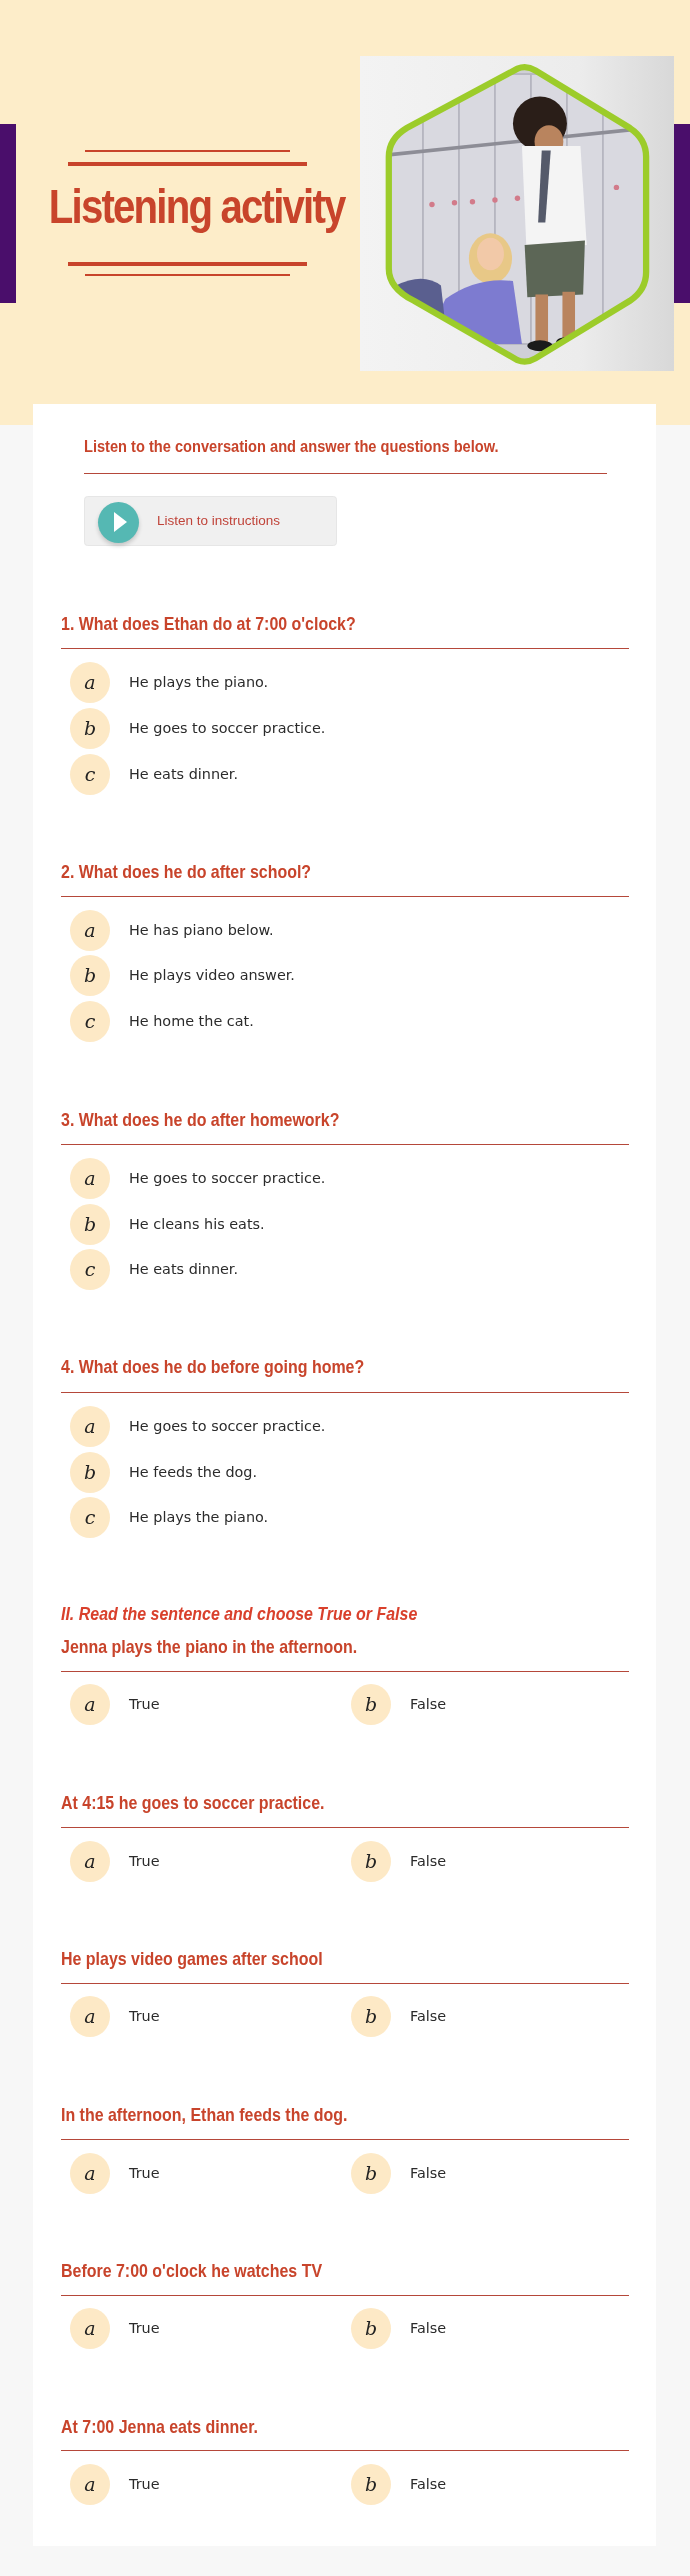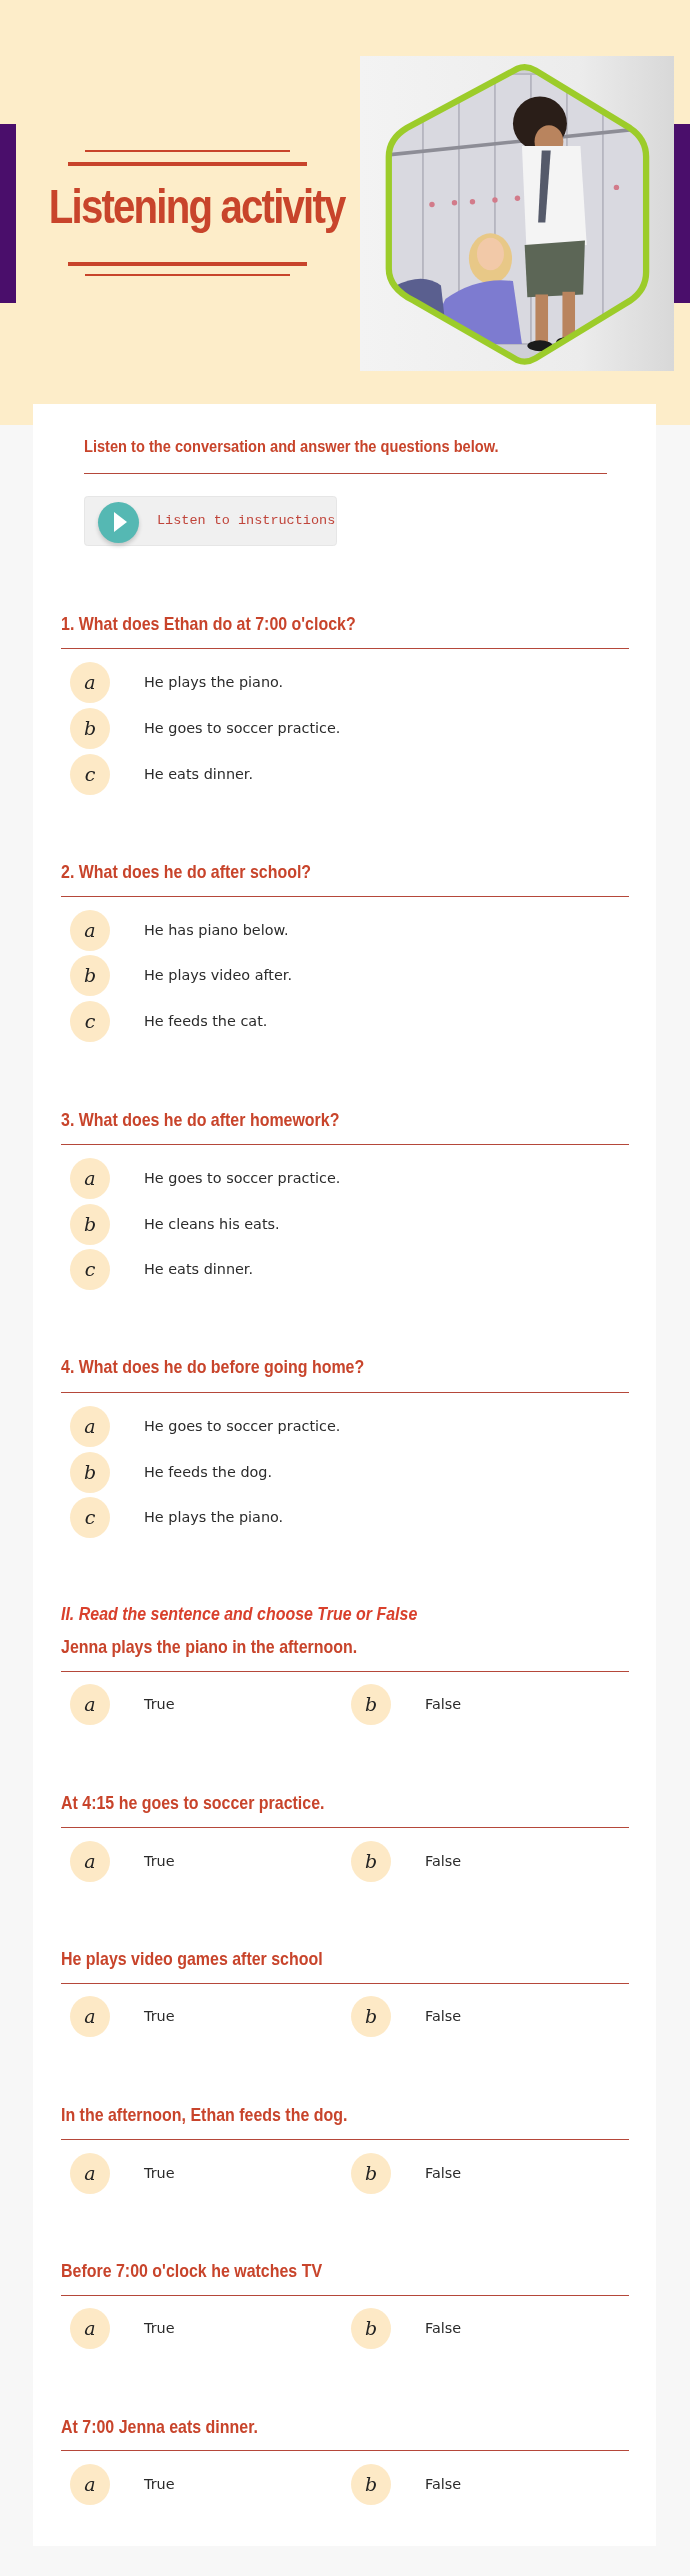--- a/index.html
+++ b/index.html
@@ -43,21 +43,21 @@
   .play-circle {
     position: absolute; left: 12.6px; top: 4.5px; width: 41px; height: 41px; border-radius: 50%;
     background: #55b8b3; box-shadow: 0 2.7px 4.5px rgba(0,0,0,0.18);
   }
   .play-circle::after {
     content: ""; position: absolute; left: 16px; top: 10.8px;
     border-left: 13.5px solid #ffffff; border-top: 10px solid transparent; border-bottom: 10px solid transparent;
   }
   .listen-label {
     position: absolute; left: 72px; top: 16px; font-size: 15.3px; color: #c0443a;
-    font-family: Liberation Mono, monospace; font-size: 13.5px;
+    font-family: Liberation Sans, sans-serif; font-size: 13.5px;
   }
 
   .q-heading {
     position: absolute; left: 61px;
     font-family: "Liberation Sans Narrow", "Liberation Sans", sans-serif;
     font-weight: bold; font-size: 19px; color: #c8442b;
     transform: scaleX(0.84); transform-origin: left; white-space: nowrap;
   }
   .section-heading {
     position: absolute; left: 61px;
@@ -66,21 +66,21 @@
     transform: scaleX(0.84); transform-origin: left; white-space: nowrap;
   }
   .option { position: absolute; height: 41px; cursor: pointer; }
   .option-badge {
     position: absolute; left: 0; top: 0; width: 40px; height: 41px; border-radius: 50%;
     background: #fde9c6; text-align: center; line-height: 40px;
     font-family: "DejaVu Serif", serif; font-style: italic; font-size: 19px; color: #222;
   }
   .option-text {
     position: absolute; left: 59px; top: 11.7px; white-space: nowrap;
-    font-family: "DejaVu Sans", sans-serif; font-size: 14.4px; color: #2b2b2b; margin-left: 15px;
+    font-family: "DejaVu Sans", sans-serif; font-size: 14.4px; color: #2b2b2b;
   }
 </style>
 </head>
 <body>
 
 <div class="header-bg"></div>
 <div class="purple-bar purple-left"></div>
 <div class="purple-bar purple-right"></div>
 
 <div class="title-line" style="left:85px;top:150px;width:205px;height:1.8px;"></div>
@@ -163,25 +163,25 @@
 </div>
 
 <div class="q-heading" style="top:861px;">2. What does he do after school?</div>
 <div class="rule" style="left:61px;top:896px;width:568px;"></div>
 <div class="option" style="left:70px;top:910px;width:360px;">
   <div class="option-badge">a</div>
   <div class="option-text">He has piano below.</div>
 </div>
 <div class="option" style="left:70px;top:955px;width:360px;">
   <div class="option-badge">b</div>
-  <div class="option-text">He plays video after.</div>
+  <div class="option-text">He plays video answer.</div>
 </div>
 <div class="option" style="left:70px;top:1001px;width:360px;">
   <div class="option-badge">c</div>
-  <div class="option-text">He feeds the cat.</div>
+  <div class="option-text">He home the cat.</div>
 </div>
 
 <div class="q-heading" style="top:1109px;">3. What does he do after homework?</div>
 <div class="rule" style="left:61px;top:1144px;width:568px;"></div>
 <div class="option" style="left:70px;top:1158px;width:360px;">
   <div class="option-badge">a</div>
   <div class="option-text">He goes to soccer practice.</div>
 </div>
 <div class="option" style="left:70px;top:1204px;width:360px;">
   <div class="option-badge">b</div>

